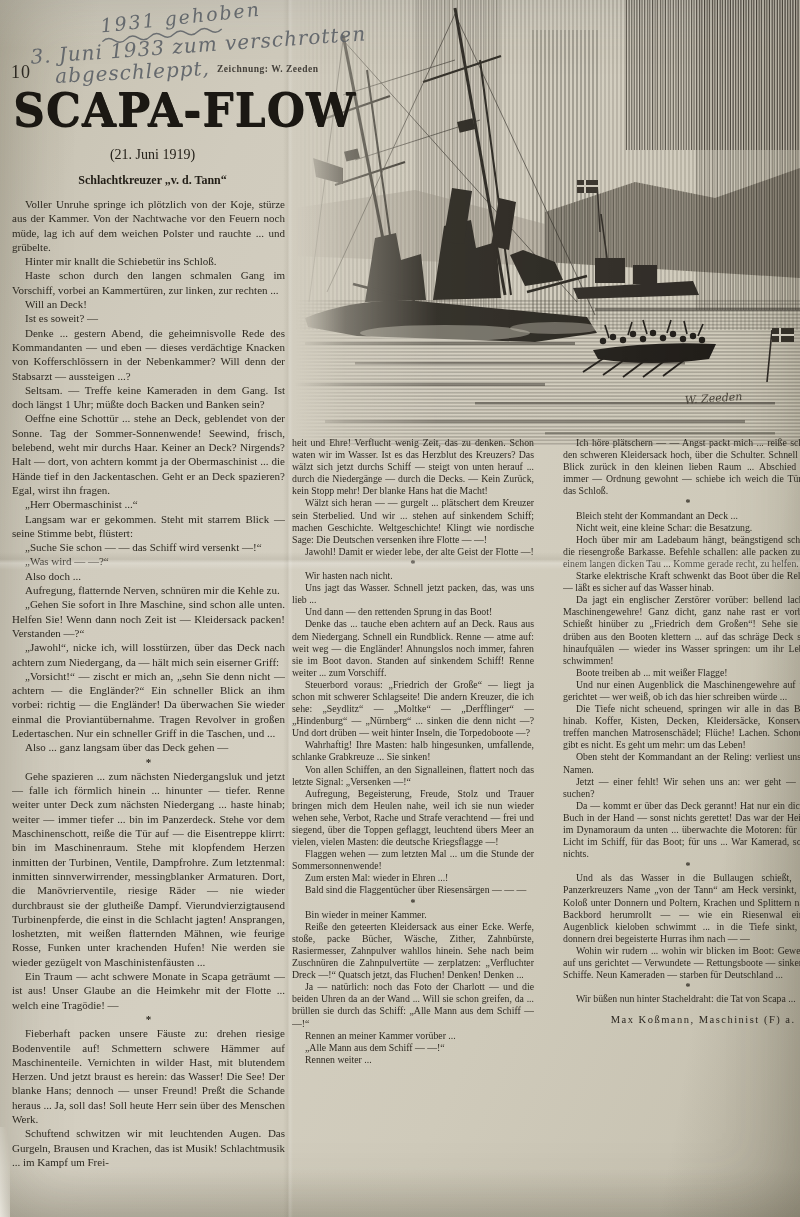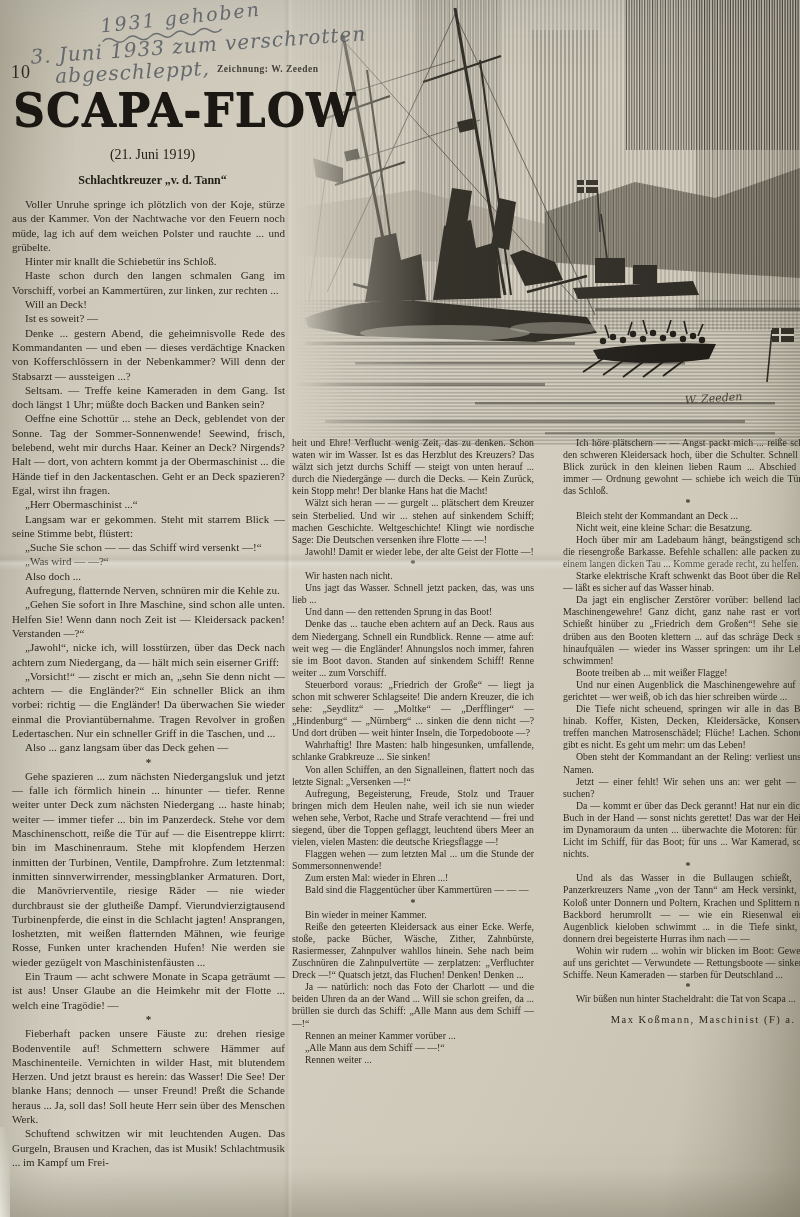--- a/index.html
+++ b/index.html
@@ -235,21 +235,21 @@
         <p>Wir hasten nach nicht.</p>
         <p>Uns jagt das Wasser. Schnell jetzt packen, das, was uns lieb ...</p>
         <p>Und dann — den rettenden Sprung in das Boot!</p>
         <p>Denke das ... tauche eben achtern auf an Deck. Raus aus dem Niedergang. Schnell ein Rundblick. Renne — atme auf: weit weg — die Engländer! Ahnungslos noch immer, fahren sie im Boot davon. Standen auf sinkendem Schiff! Renne weiter ... zum Vorschiff.</p>
         <p>Steuerbord voraus: „Friedrich der Große“ — liegt ja schon mit schwerer Schlagseite! Die andern Kreuzer, die ich sehe: „Seydlitz“ — „Moltke“ — „Derfflinger“ — „Hindenburg“ — „Nürnberg“ ... sinken die denn nicht —? Und dort drüben — weit hinter Inseln, die Torpedoboote —?</p>
         <p>Wahrhaftig! Ihre Masten: halb hingesunken, umfallende, schlanke Grabkreuze ... Sie sinken!</p>
         <p>Von allen Schiffen, an den Signalleinen, flattert noch das letzte Signal: „Versenken —!“</p>
         <p>Aufregung, Begeisterung, Freude, Stolz und Trauer bringen mich dem Heulen nahe, weil ich sie nun wieder wehen sehe, Verbot, Rache und Strafe verachtend — frei und siegend, über die Toppen geflaggt, leuchtend übers Meer an vielen, vielen Masten: die deutsche Kriegsflagge —!</p>
         <p>Flaggen wehen — zum letzten Mal ... um die Stunde der Sommersonnenwende!</p>
         <p>Zum ersten Mal: wieder in Ehren ...!</p>
-        <p>Bald sind die Flaggentücher über Kammertüren — — —</p>
+        <p>Bald sind die Flaggentücher über Riesensärgen — — —</p>
         <div class="sep">*</div>
         <p>Bin wieder in meiner Kammer.</p>
         <p>Reiße den geteerten Kleidersack aus einer Ecke. Werfe, stoße, packe Bücher, Wäsche, Zither, Zahnbürste, Rasiermesser, Zahnpulver wahllos hinein. Sehe nach beim Zuschnüren die Zahnpulvertüte — zerplatzen: „Verfluchter Dreck —!“ Quatsch jetzt, das Fluchen! Denken! Denken ...</p>
         <p>Ja — natürlich: noch das Foto der Charlott — und die beiden Uhren da an der Wand ... Will sie schon greifen, da ... brüllen sie durch das Schiff: „Alle Mann aus dem Schiff — —!“</p>
         <p>Rennen an meiner Kammer vorüber ...</p>
         <p>„Alle Mann aus dem Schiff — —!“</p>
         <p>Rennen weiter ...</p>
       </div>
   </div>
   <div class="col" id="col-right">

